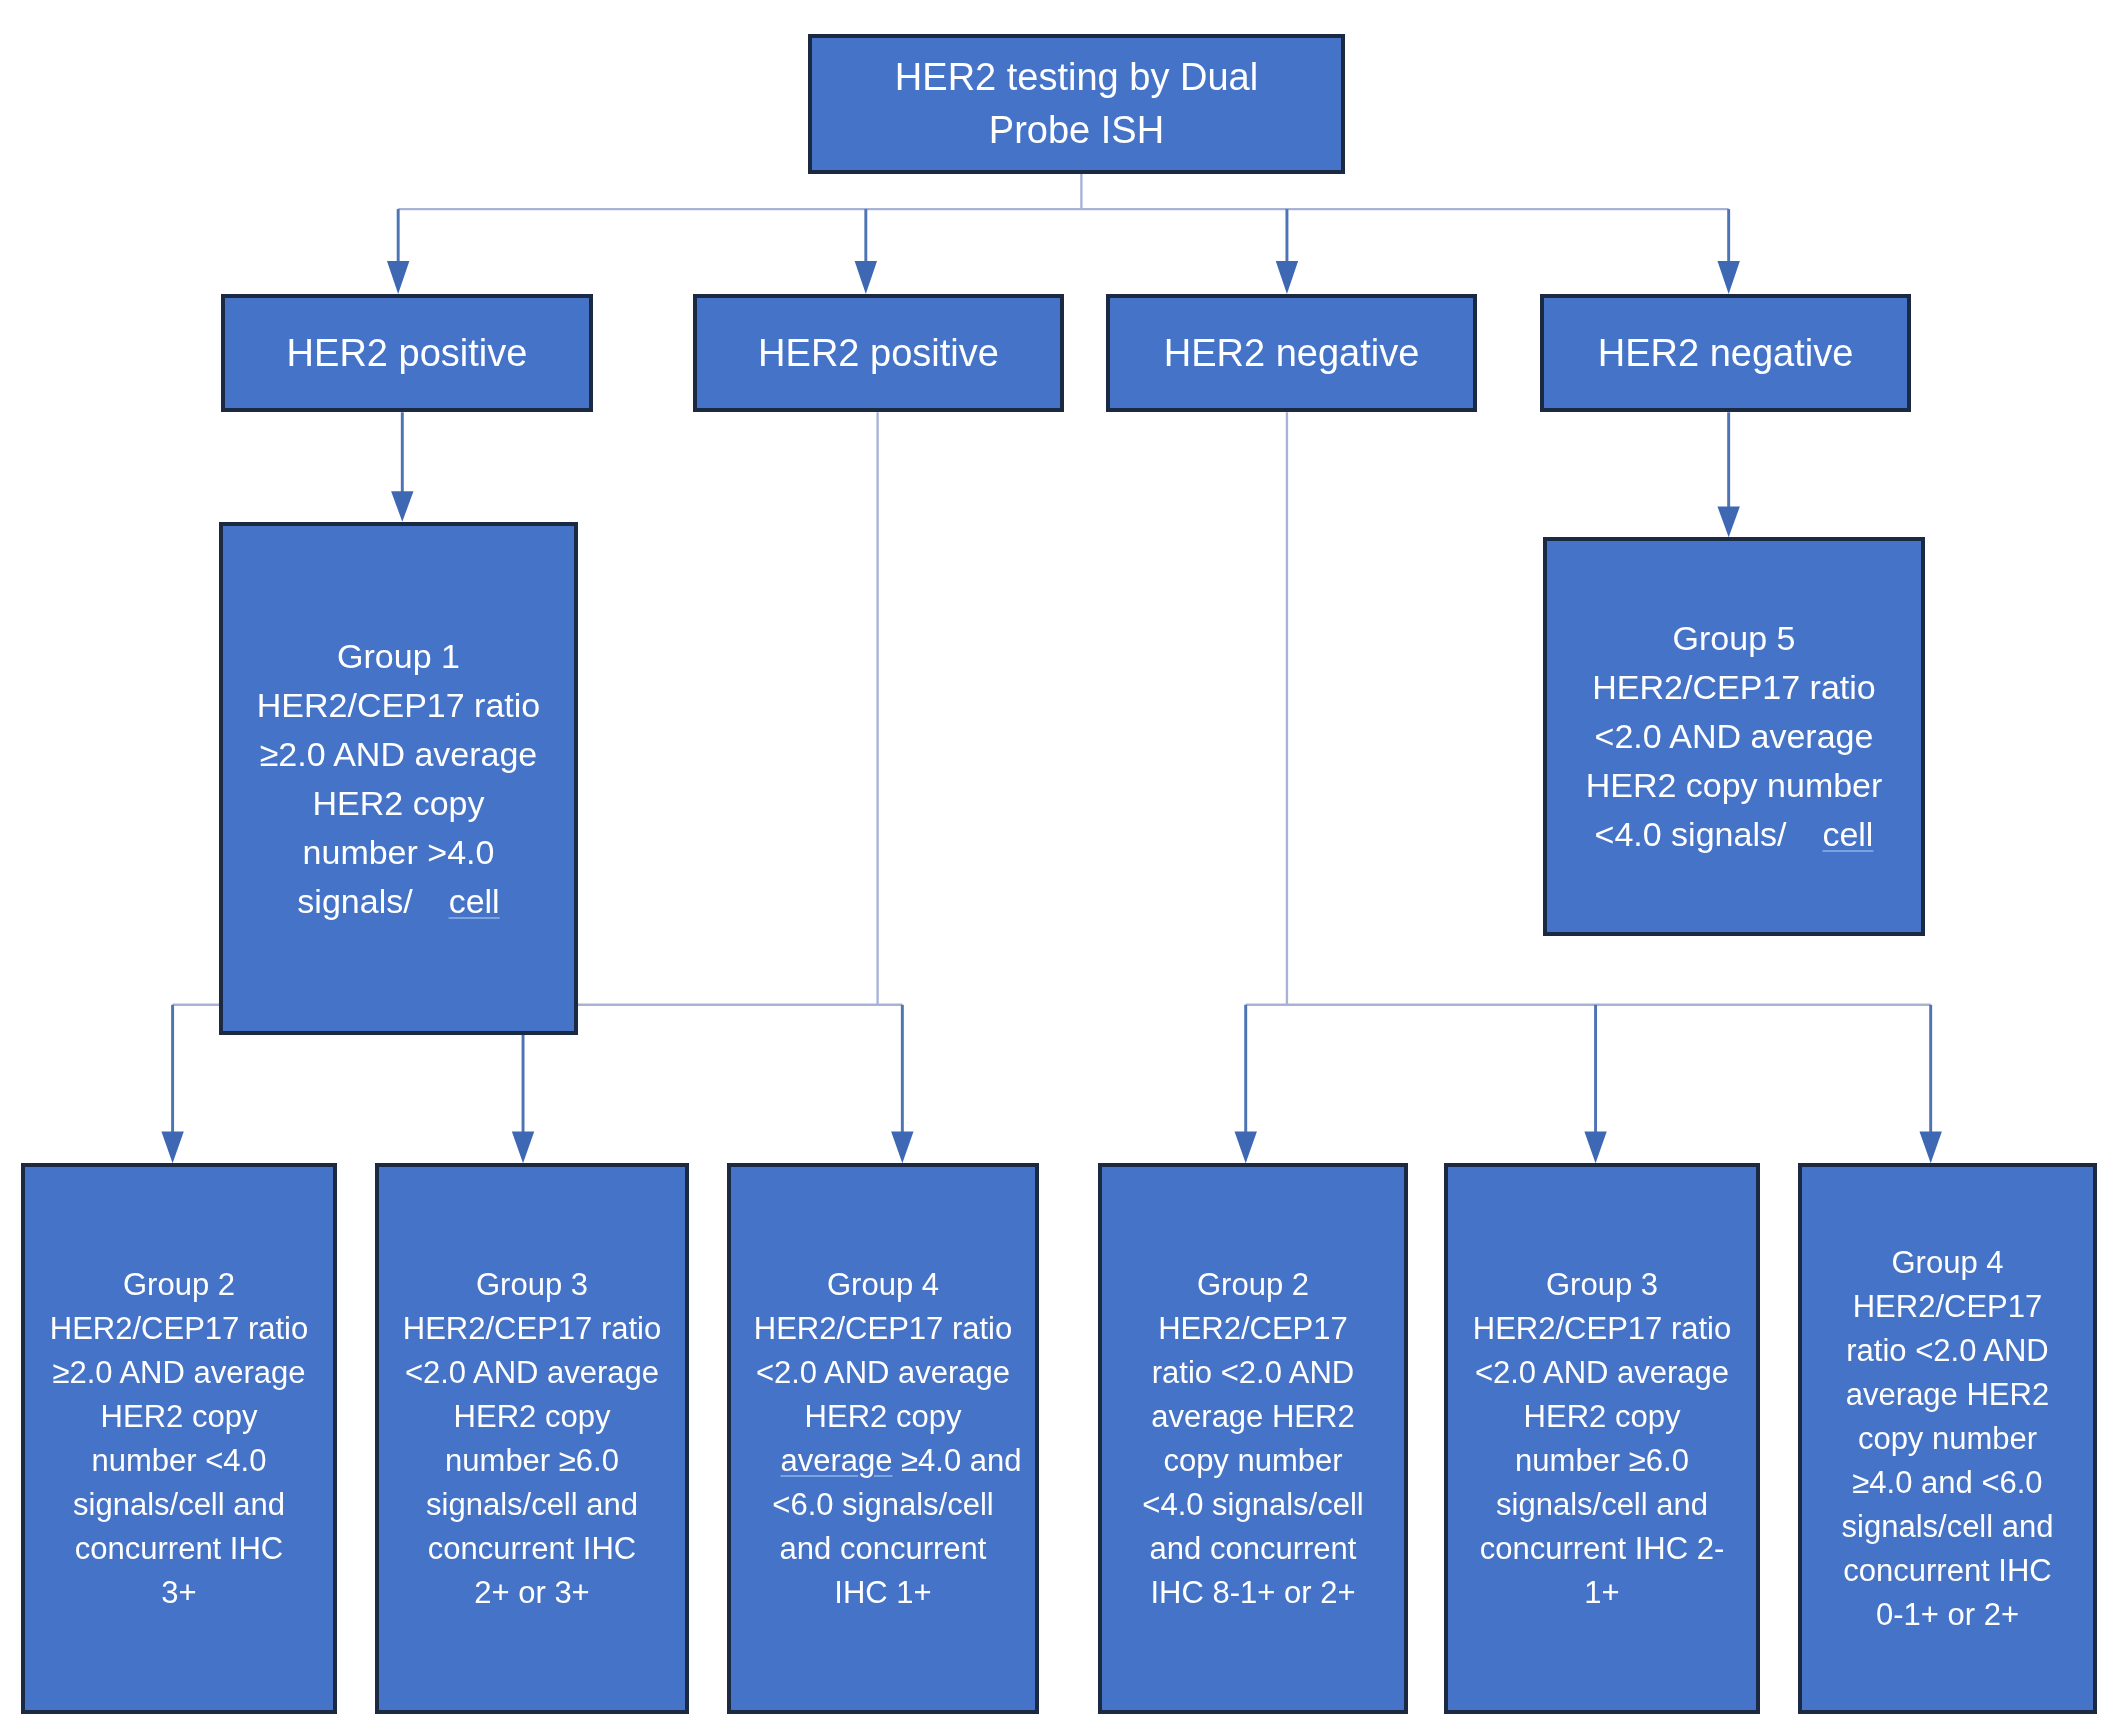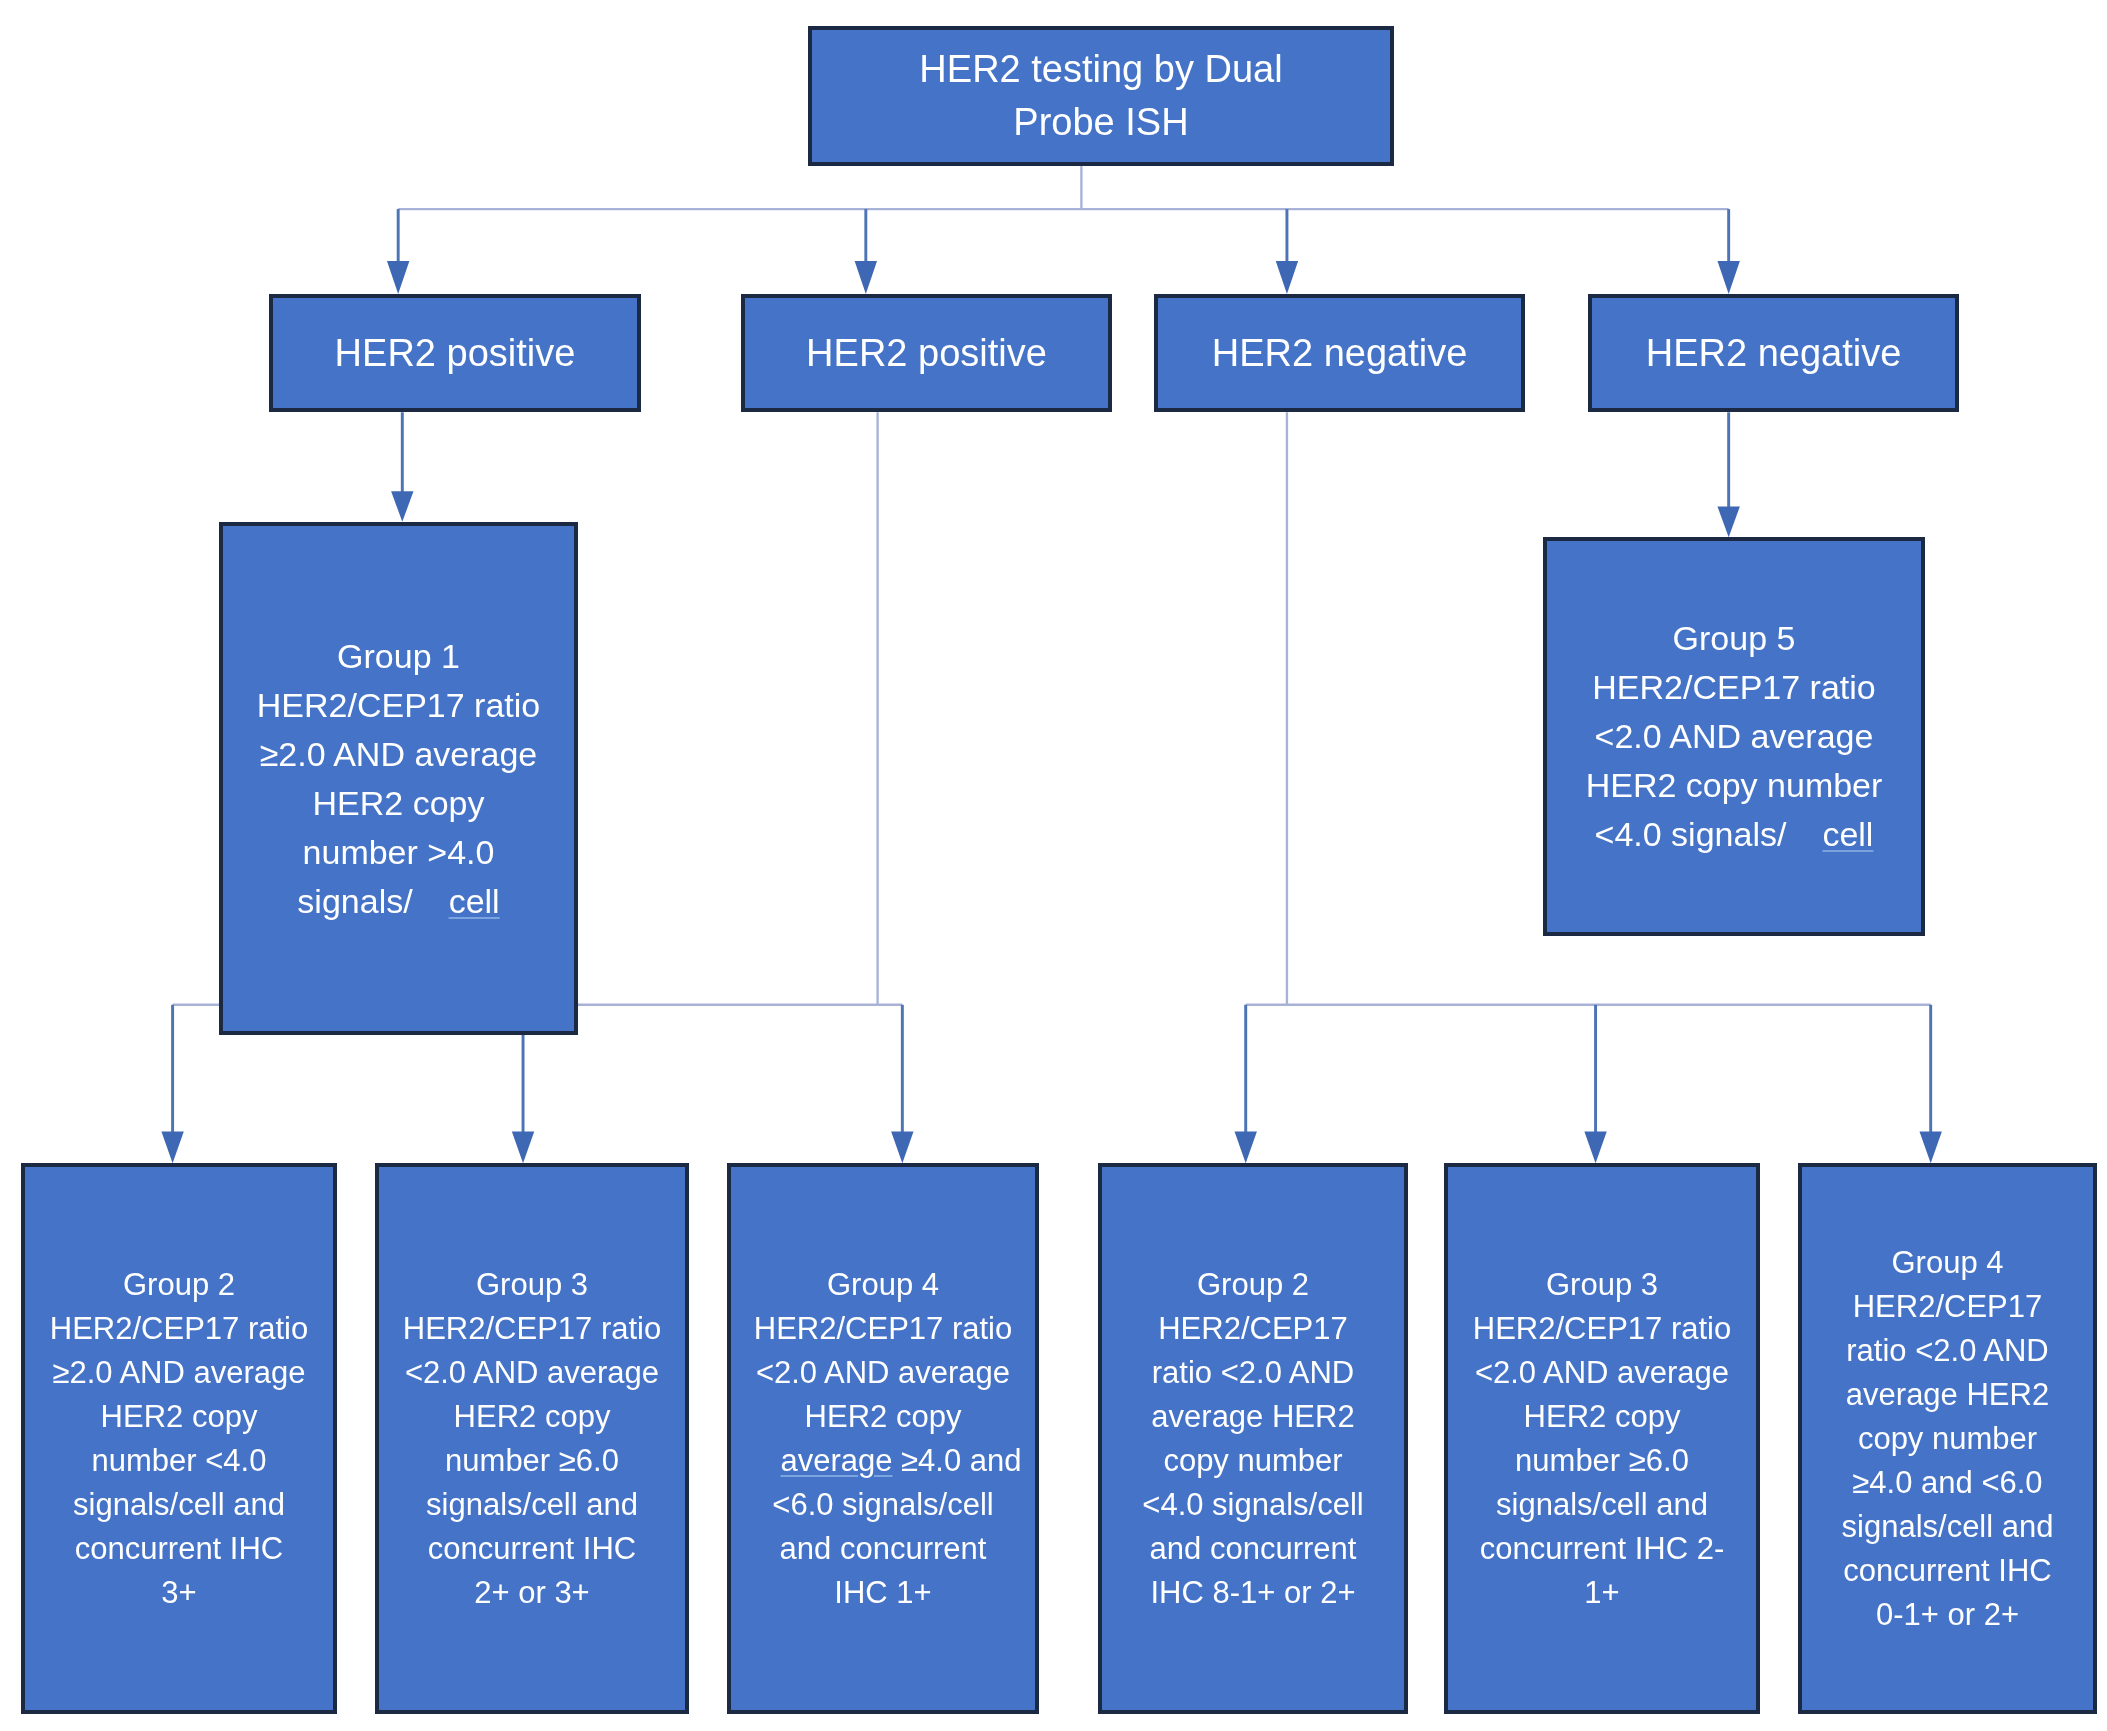--- a/index.html
+++ b/index.html
@@ -21,21 +21,21 @@
   .c-head{fill:var(--arrow);stroke:none;}
   .node{
     position:absolute;box-sizing:border-box;
     background:var(--box-fill);border:4.1px solid var(--box-border);
     color:var(--box-text);
     display:flex;flex-direction:column;align-items:center;justify-content:center;
     text-align:center;
   }
   .node .line{white-space:nowrap;}
   .lv-root{font-size:38px;line-height:53px;}
-  .lv-2{font-size:38px;line-height:47px;margin-left:48px;}
+  .lv-2{font-size:38px;line-height:47px;}
   .lv-3{font-size:34px;line-height:49px;}
   .lv-4{font-size:31px;line-height:44px;}
   .node u{
     text-decoration-line:underline;
     text-decoration-color:#7aa3e0;
     text-decoration-thickness:2.4px;
     text-underline-offset:4.1px;
     margin-left:36px;
   }
 </style>
@@ -85,21 +85,21 @@
       <path class="c-pale" d="M2115,1706 H3278"></path>
       <path class="c-stem" d="M2115,1706 V1925"></path>
       <path class="c-stem" d="M2709,1706 V1925"></path>
       <path class="c-stem" d="M3278,1706 V1925"></path>
       <polygon class="c-head" points="2096,1921 2134,1921 2115,1975"></polygon>
       <polygon class="c-head" points="2690,1921 2728,1921 2709,1975"></polygon>
       <polygon class="c-head" points="3259,1921 3297,1921 3278,1975"></polygon>
     </g>
   </svg>
 
-  <div class="node lv-root" style="left:808px;top:26px;width:586px;height:140px">
+  <div class="node lv-root" style="left:808px;top:34px;width:537px;height:140px">
       <div class="line">HER2 testing by Dual</div>
       <div class="line">Probe ISH</div>
     </div>
 
   <div class="node lv-2" style="left:221px;top:294px;width:372px;height:118px">
       <div class="line">HER2 positive</div>
     </div>
   <div class="node lv-2" style="left:693px;top:294px;width:371px;height:118px">
       <div class="line">HER2 positive</div>
     </div>

